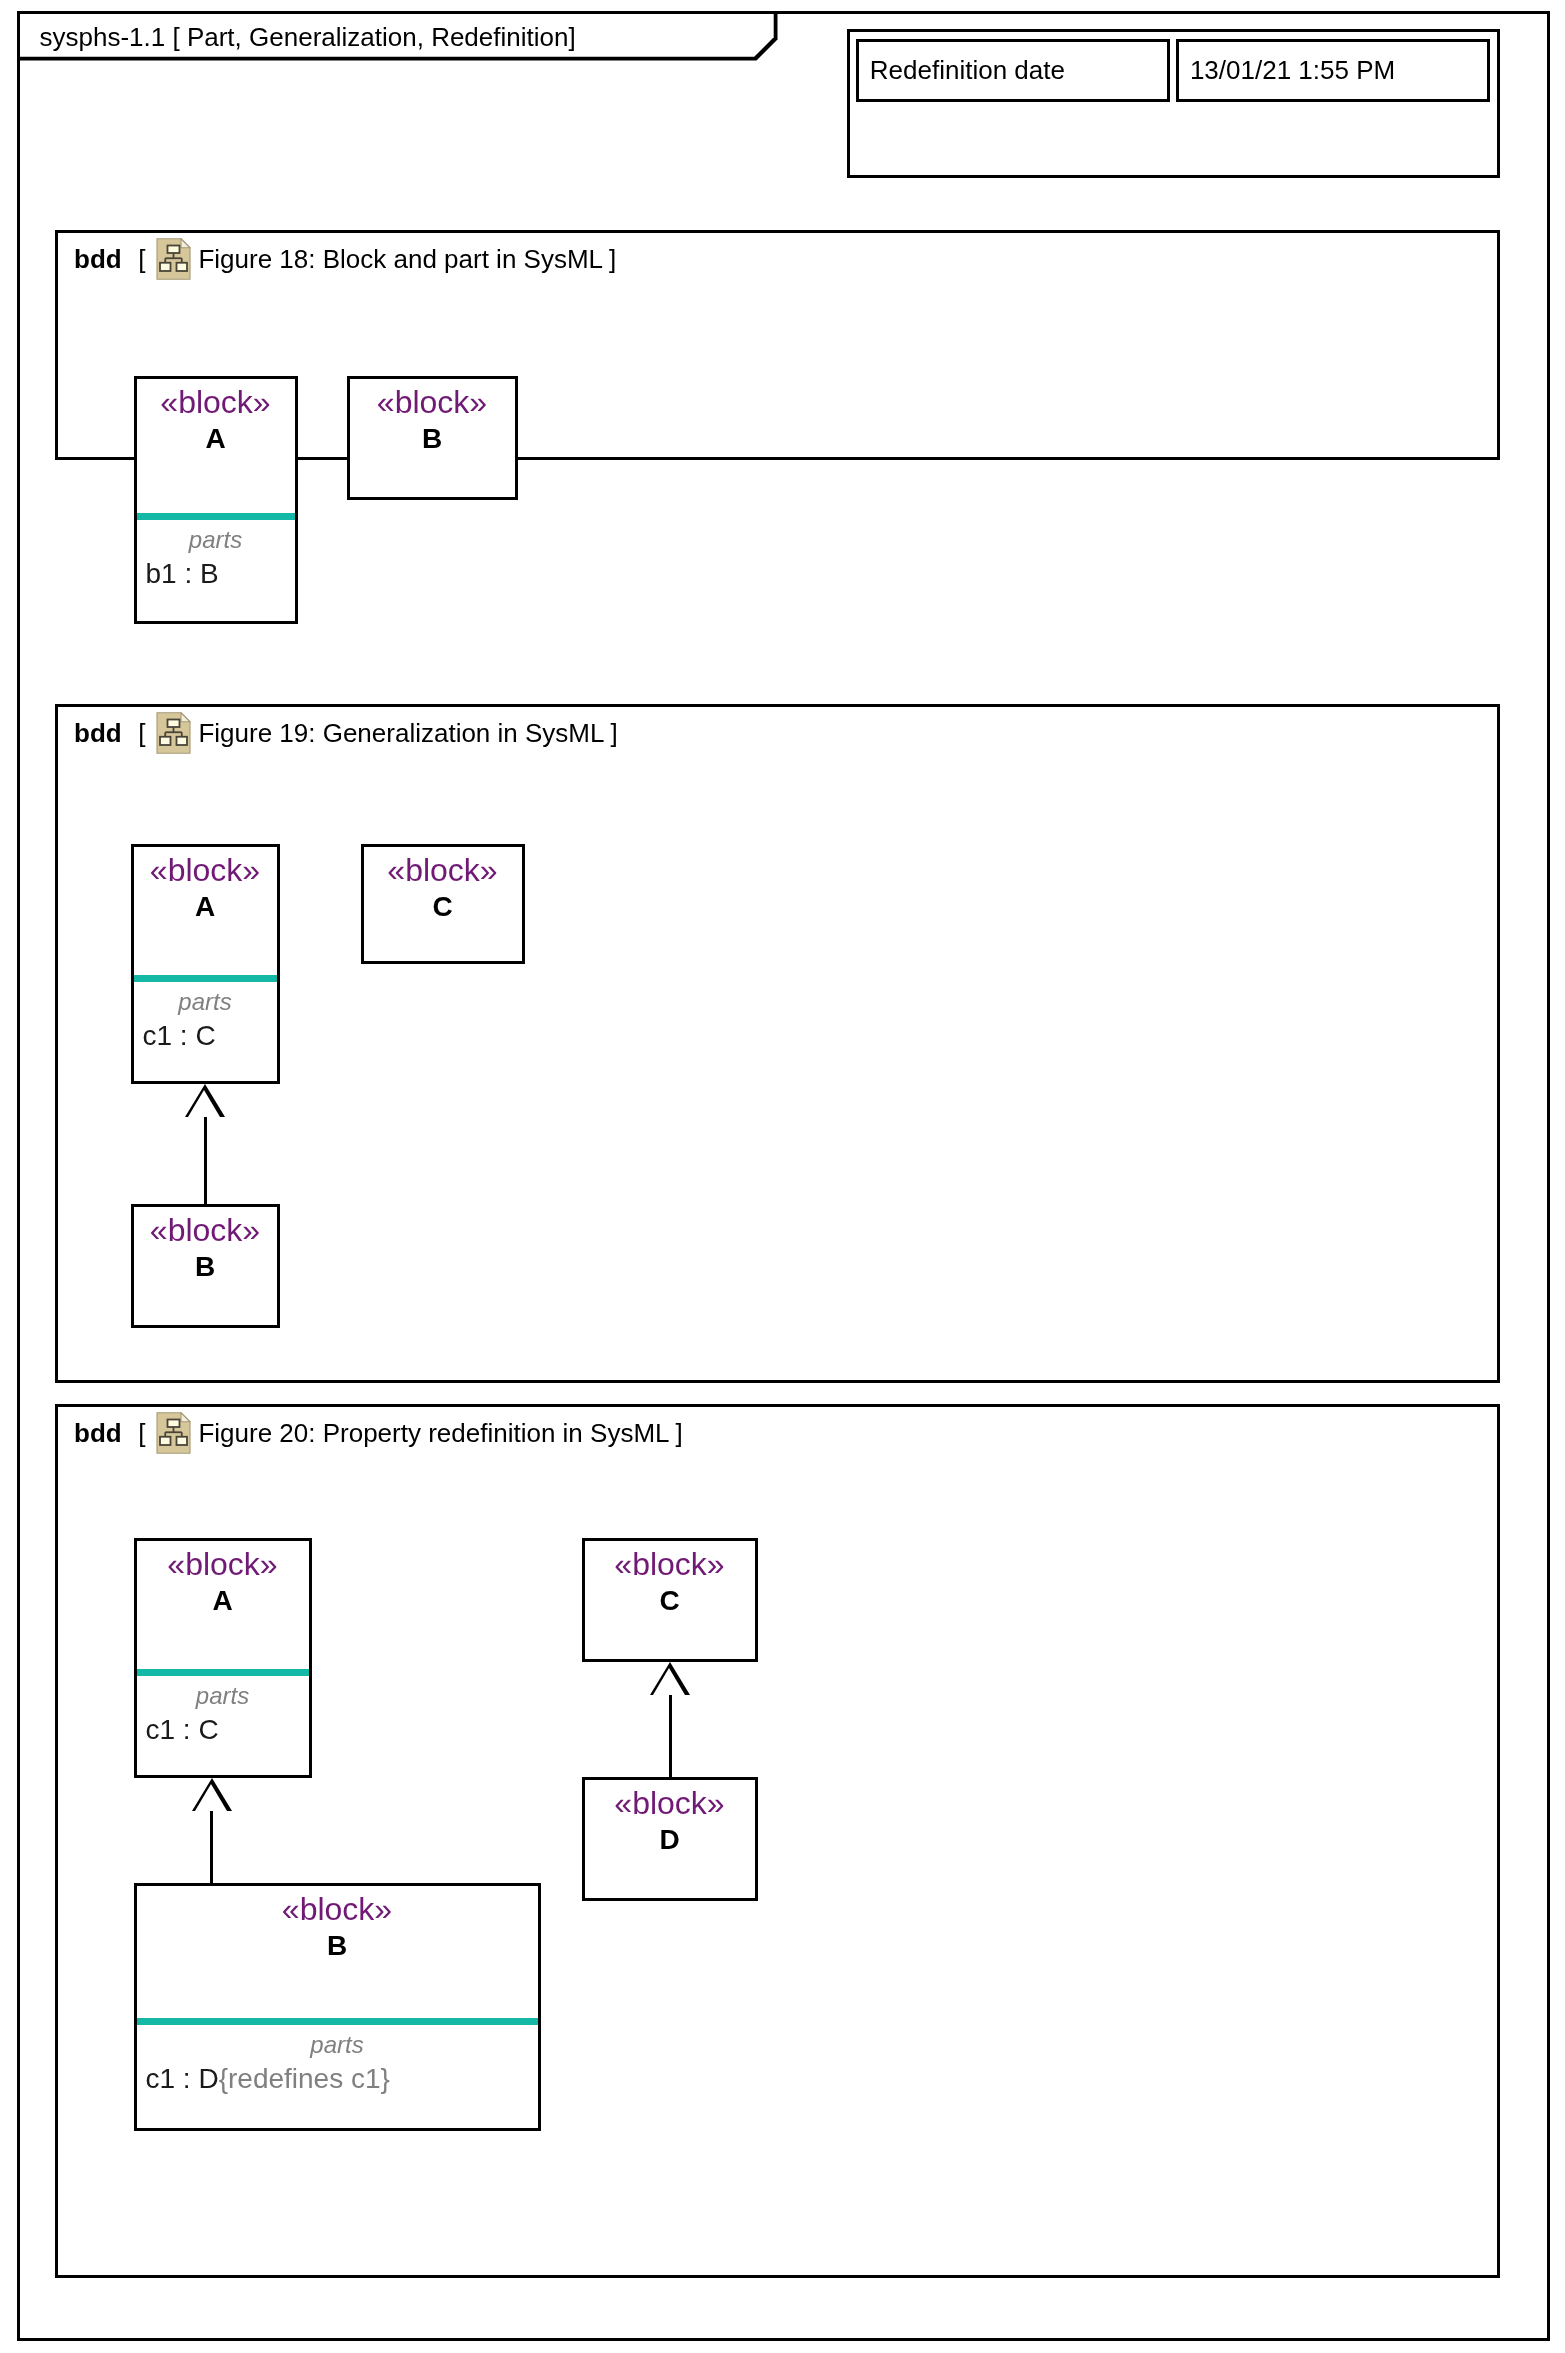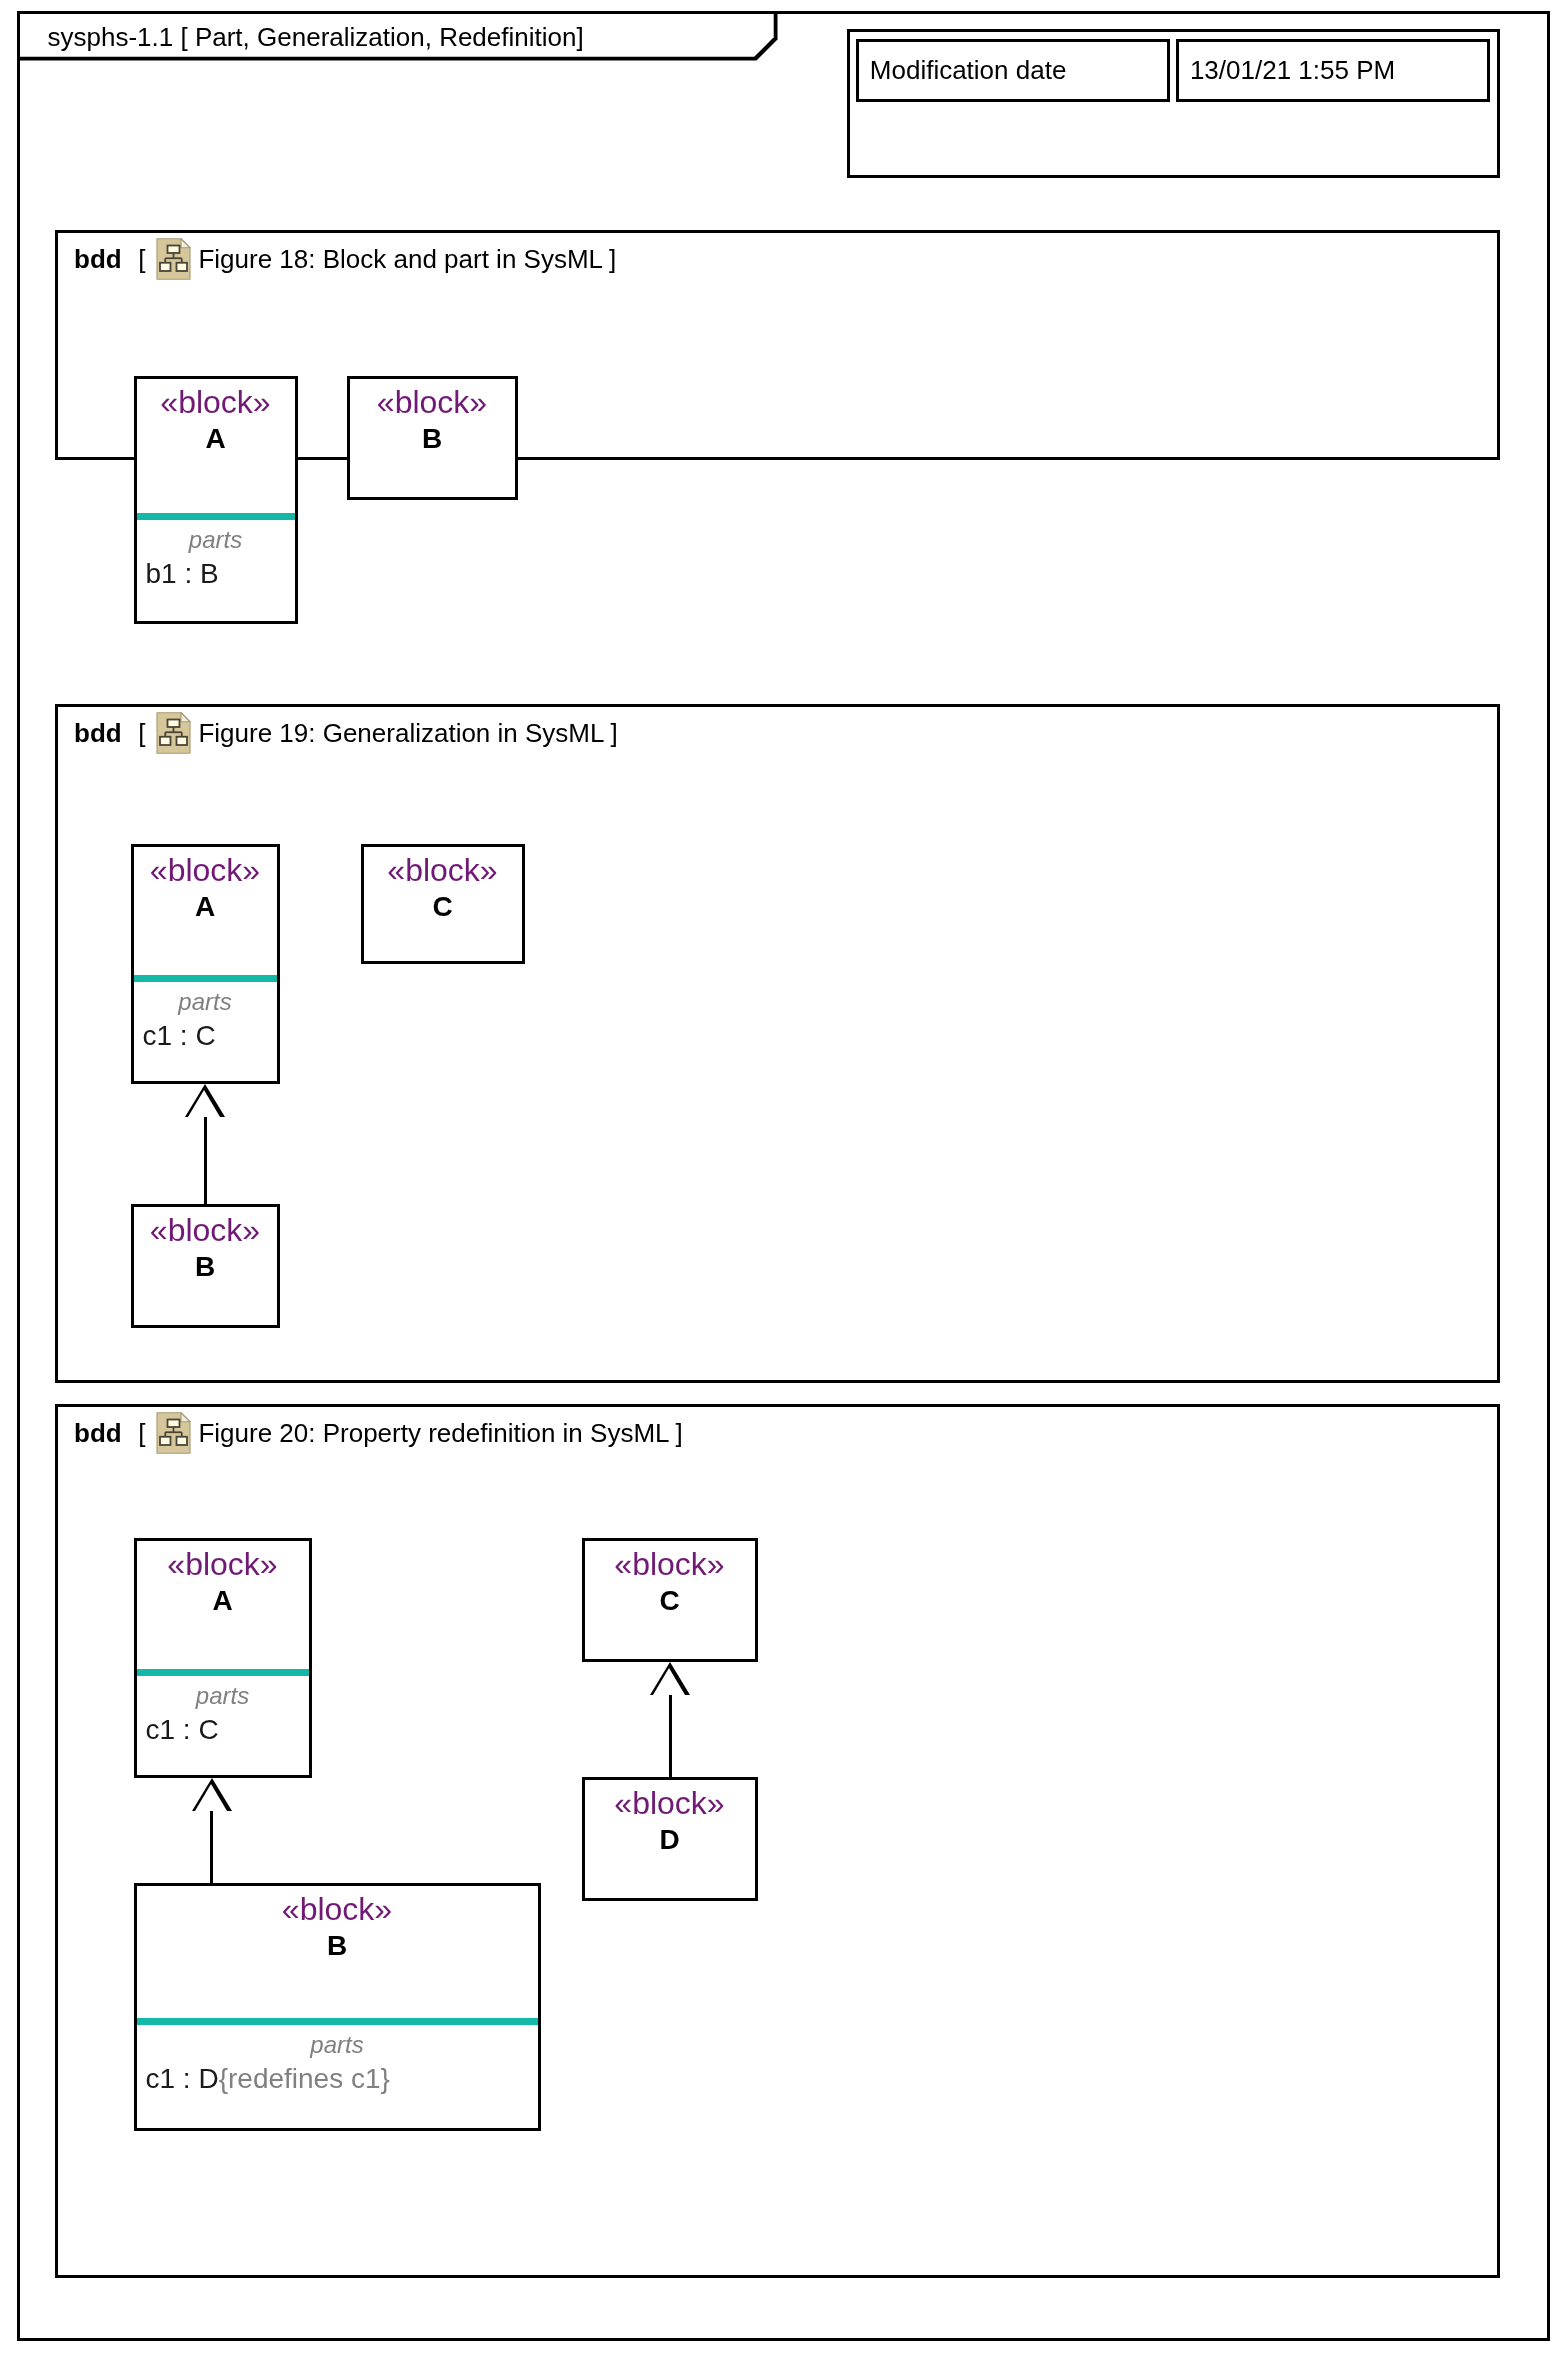--- a/index.html
+++ b/index.html
@@ -57,21 +57,21 @@
   }
 
   #outer-title-tab {
     left: 0px;
     top: 0px;
     width: 758px;
     height: 47px;
   }
   #outer-title-tab .tab-text {
     font-size: 26px;
-    padding-left: 28px;
+    padding-left: 20px;
     letter-spacing: 0px;
   }
 
   
   #meta-table {
     position: absolute;
     left: 827px;
     top: 15.8px;
     width: 653px;
     height: 149px;
@@ -229,21 +229,21 @@
 <div id="outer-frame">
 
   <div class="frame-tab" id="outer-title-tab">
     <div class="tab-shape"></div>
     <div class="tab-fill"></div>
     <span class="tab-text">sysphs-1.1 [ Part, Generalization, Redefinition]</span>
   </div>
 
   <div id="meta-table">
     <div class="meta-row">
-      <div class="meta-cell key">Modification date</div>
+      <div class="meta-cell key">Redefinition date</div>
       <div class="meta-cell val">13/01/21 1:55 PM</div>
     </div>
   </div>
 
   <div class="bdd-frame" id="bdd-frame-1" style="top:216px; height:229px; height:230px;">
     <div class="bdd-header-tab" style="width:758px;">
       <div class="tab-shape"></div>
       <div class="tab-fill"></div>
       <div class="tab-text">
         <span class="bdd-kind">bdd</span>

